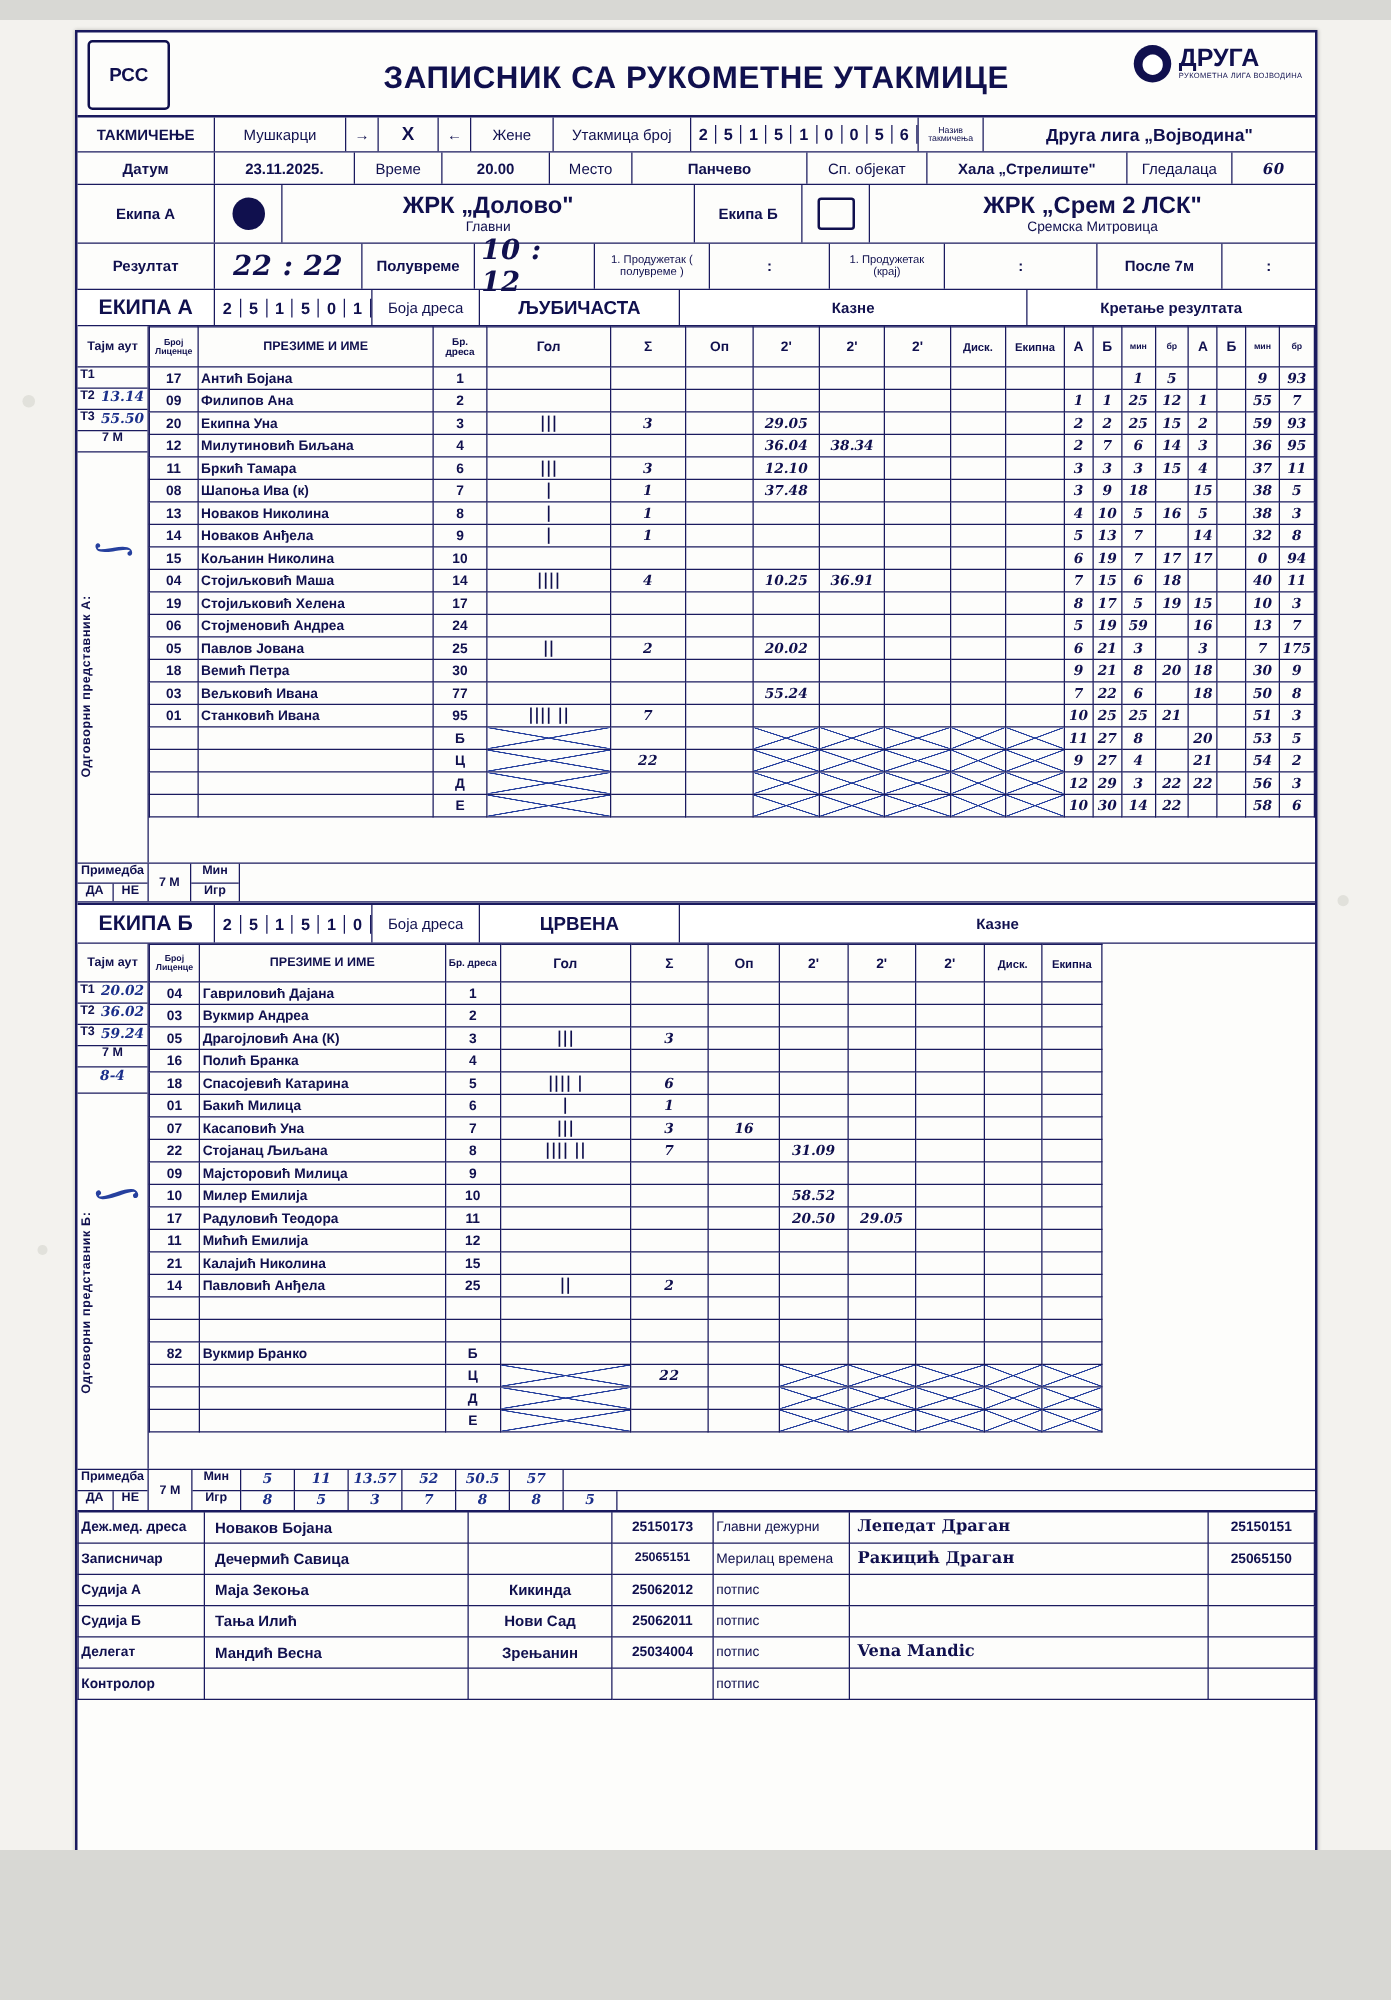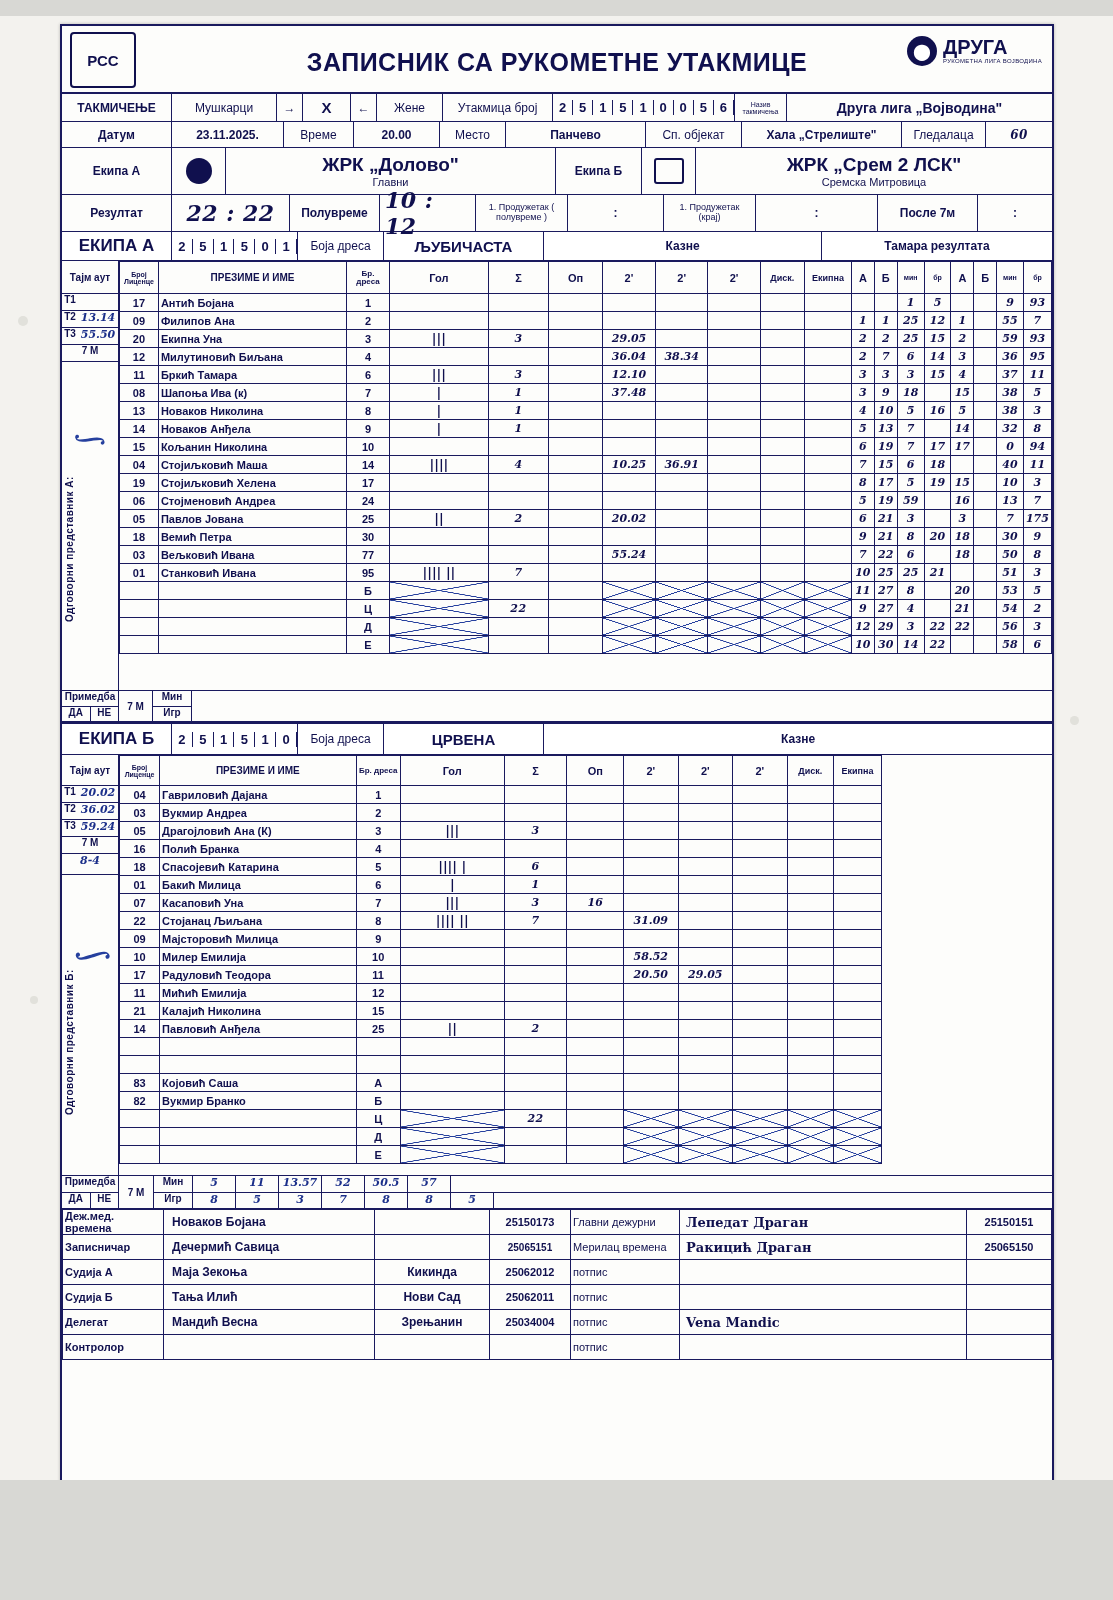--- a/index.html
+++ b/index.html
@@ -147,21 +147,21 @@
         <div class="boxdig">2</div>
         <div class="boxdig">5</div>
         <div class="boxdig">1</div>
         <div class="boxdig">5</div>
         <div class="boxdig">0</div>
         <div class="boxdig">1</div>
       </div>
       <div class="cell" style="width:86px;justify-content:center;">Боја дреса</div>
       <div class="cell b" style="width:160px;justify-content:center;font-size:15px;">ЉУБИЧАСТА</div>
       <div class="cell b" style="width:278px;justify-content:center;">Казне</div>
-      <div class="cell b" style="flex:1;justify-content:center;">Тамара резултата</div>
+      <div class="cell b" style="flex:1;justify-content:center;">Кретање резултата</div>
     </div>
 
     <div style="display:flex;">
 
       <div style="width:56px;border-right:1px solid #1a1a5e;">
         <div style="height:32px;border-bottom:1px solid #1a1a5e;display:flex;align-items:center;justify-content:center;font-size:10px;font-weight:bold;color:#10104e;">Тајм аут</div>
         <div style="height:16px;border-bottom:1px solid #1a1a5e;display:flex;font-size:10px;font-weight:bold;color:#10104e;">
           <span style="width:16px;text-align:center;">T1</span>
           <span class="hand-sm" style="flex:1;text-align:center;"></span>
         </div>
@@ -922,34 +922,20 @@
                 <td class="ctr hand"></td>
                 <td class="ctr hand-sm"></td>
                 <td class="ctr hand-sm "></td>
                 <td class="ctr hand-sm "></td>
                 <td class="ctr hand-sm "></td>
                 <td class="ctr "></td>
                 <td class="ctr "></td>
                 <td style="border:none;background:#fdfdfb;"></td>
               </tr>
               <tr style="height: 18px;">
-                <td class="ctr b">83</td>
-                <td class="lft b">Којовић Саша</td>
-                <td class="ctr b">А</td>
-                <td class="ctr hand-sm " style="font-size:13px;"></td>
-                <td class="ctr hand"></td>
-                <td class="ctr hand-sm"></td>
-                <td class="ctr hand-sm "></td>
-                <td class="ctr hand-sm "></td>
-                <td class="ctr hand-sm "></td>
-                <td class="ctr "></td>
-                <td class="ctr "></td>
-                <td style="border:none;background:#fdfdfb;"></td>
-              </tr>
-              <tr style="height: 18px;">
                 <td class="ctr b">82</td>
                 <td class="lft b">Вукмир Бранко</td>
                 <td class="ctr b">Б</td>
                 <td class="ctr hand-sm " style="font-size:13px;"></td>
                 <td class="ctr hand"></td>
                 <td class="ctr hand-sm"></td>
                 <td class="ctr hand-sm "></td>
                 <td class="ctr hand-sm "></td>
                 <td class="ctr hand-sm "></td>
                 <td class="ctr "></td>
@@ -1033,21 +1019,21 @@
             <span class="hand-sm" style="width: 42px; text-align: center; border-right: 1px solid rgb(26, 26, 94);">8</span>
             <span class="hand-sm" style="width: 42px; text-align: center; border-right: 1px solid rgb(26, 26, 94);">8</span>
             <span class="hand-sm" style="width: 42px; text-align: center; border-right: 1px solid rgb(26, 26, 94);">5</span>
           </div>
       </div>
     </div>
 
     <table class="tbl" style="border-top:2px solid #1a1a5e;">
       <tbody id="officials-body">
           <tr style="height: 25px;">
-            <td class="lft b" style="width:96px;font-size:11px;">Деж.мед. времена</td>
+            <td class="lft b" style="width:96px;font-size:11px;">Деж.мед. дреса</td>
             <td class="lft b" style="width:200px;font-size:12px;padding-left:8px;">Новаков Бојана</td>
             <td class="ctr b" style="width:110px;font-size:12px;"></td>
             <td class="ctr b" style="width:76px;font-size:11px;">25150173</td>
             <td class="lft" style="width:104px;font-size:11px;">Главни дежурни</td>
             <td class="lft b sig" style="font-size:13px;padding-left:6px;">Лепедат Драган</td>
             <td class="ctr b" style="width:80px;font-size:11px;">25150151</td>
           </tr>
           <tr style="height: 25px;">
             <td class="lft b" style="width:96px;font-size:11px;">Записничар</td>
             <td class="lft b" style="width:200px;font-size:12px;padding-left:8px;">Дечермић Савица</td>

